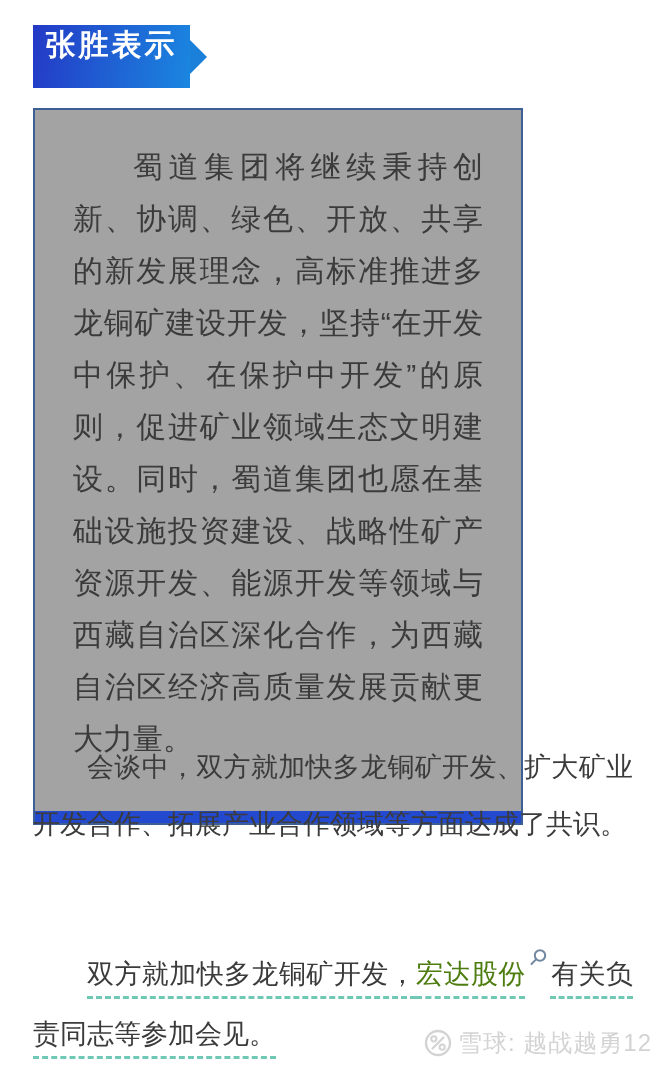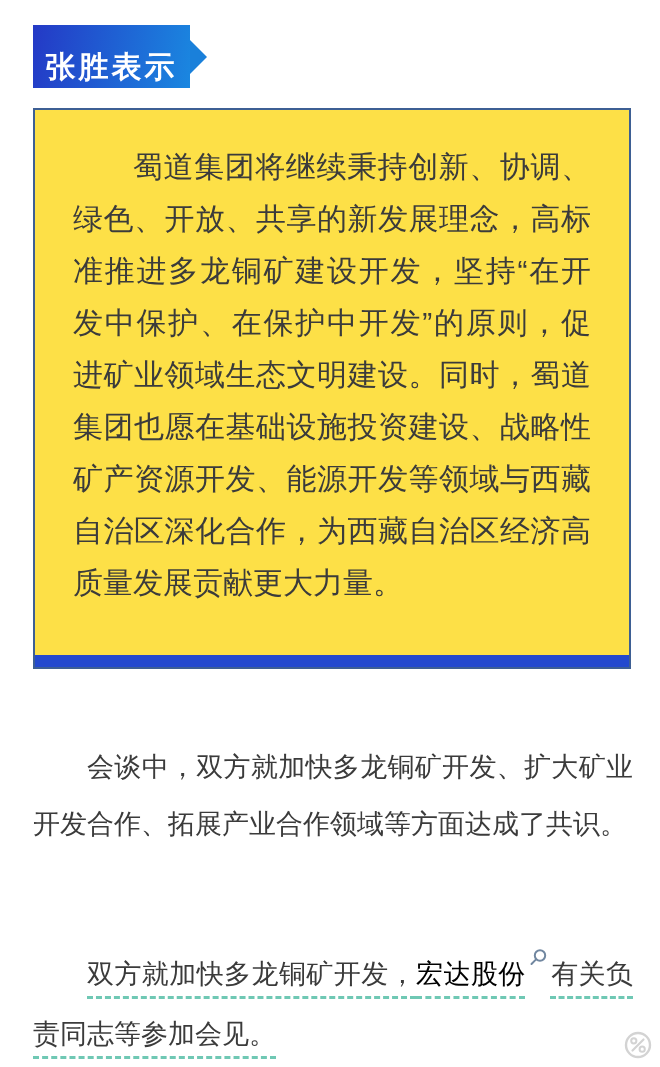--- a/index.html
+++ b/index.html
@@ -10,40 +10,40 @@
     overflow: hidden;
     font-family: "Liberation Sans", sans-serif;
     -webkit-font-smoothing: antialiased;
   }
 
   
   .badge {
     position: absolute; left: 33px; top: 25px;
     width: 157px; height: 63px;
     background: linear-gradient(100deg, #2439c6 0%, #1a87e0 100%);
-    display: flex; align-items: flex-end; justify-content: center;
+    display: flex; align-items: flex-start; justify-content: center;
     color: #ffffff; font-size: 30px; font-weight: bold;
     letter-spacing: 3px;
   }
   .badge-arrow {
     position: absolute; left: 100%; top: 50%;
     transform: translateY(-50%);
     width: 0; height: 0;
     border-left: 17px solid #1a80da;
     border-top: 17px solid transparent;
     border-bottom: 17px solid transparent;
   }
 
   
   .quote-box {
     position: absolute; left: 33px; top: 108px;
-    width: 598px; box-sizing: border-box;
+    width: 490px; box-sizing: border-box;
     border: 2px solid #3d5f94;
     padding: 31px 38px 58px 38px;
-    background: #fde047;
+    background: #a3a3a3;
   }
   .quote-text {
     margin: 0;
     font-size: 30px; line-height: 52px;
     color: #3b3b3b;
     text-align: justify;
     text-indent: 2em;
   }
   .quote-bottom-bar {
     position: absolute; left: 0; right: 0; bottom: 0;
@@ -64,21 +64,21 @@
   .para-2 {
     top: 944px;
     line-height: 60px;
     text-decoration-line: underline;
     text-decoration-style: dashed;
     text-decoration-color: #6fc8b4;
     text-decoration-thickness: 3px;
     text-underline-offset: 13px;
   }
   .stock-link {
-    color: #000000;
+    color: #4d7c0f;
     cursor: pointer;
   }
   .search-sup {
     display: inline-block;
     vertical-align: 14px;
     width: 22px; height: 22px;
     margin: 0 2px 0 1px;
   }
   .search-sup svg { width: 22px; height: 22px; display: block; }
 
@@ -117,13 +117,14 @@
 
 <div class="watermark">
   <span class="watermark-logo">
     <svg viewBox="0 0 28 28">
       <circle cx="14" cy="14" r="12" fill="none" stroke="#d3d3d3" stroke-width="2.4"></circle>
       <line x1="8.5" y1="19.5" x2="19.5" y2="8.5" stroke="#d3d3d3" stroke-width="2.2" stroke-linecap="round"></line>
       <circle cx="9.8" cy="9.8" r="2.6" fill="none" stroke="#d3d3d3" stroke-width="2"></circle>
       <circle cx="18.2" cy="18.2" r="2.6" fill="none" stroke="#d3d3d3" stroke-width="2"></circle>
     </svg>
   </span>
+  <span>雪球: 越战越勇12</span>
 </div>
 
 </body></html>

